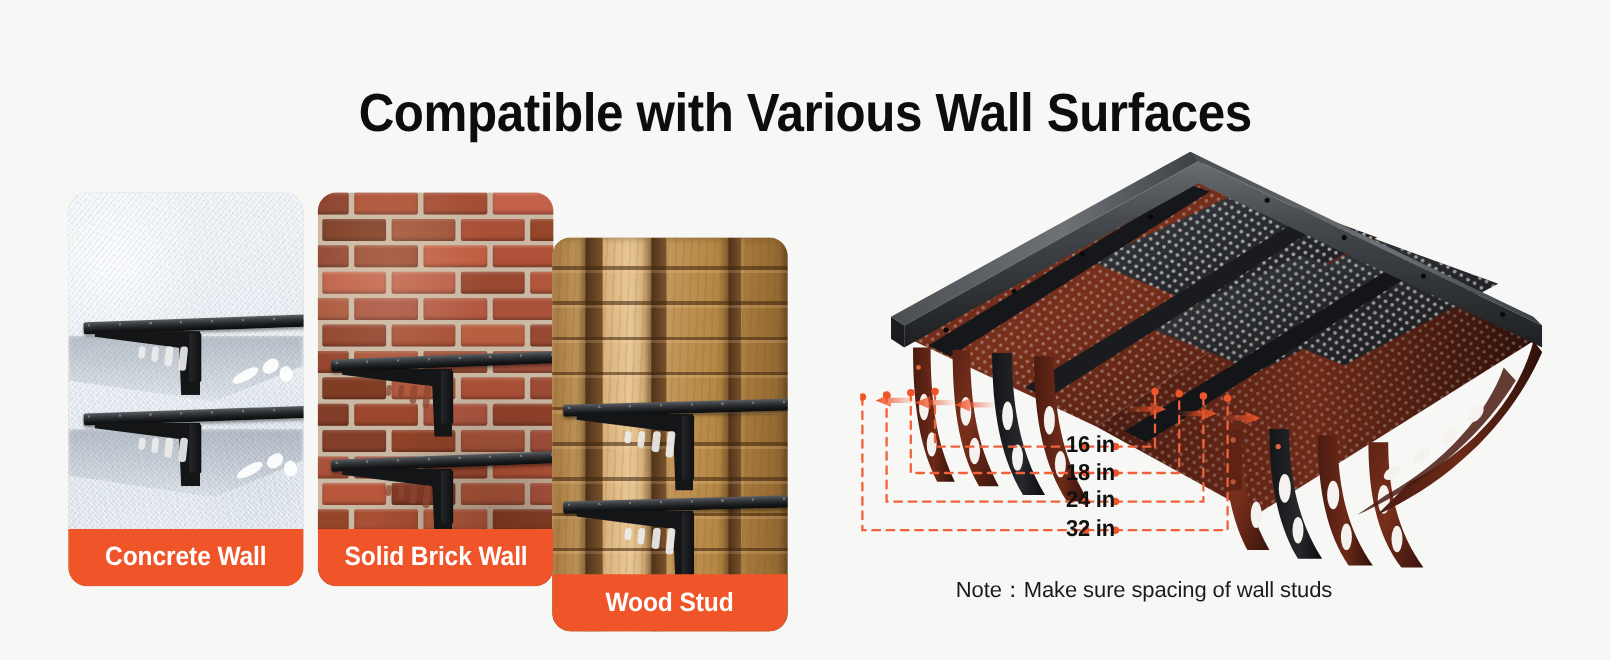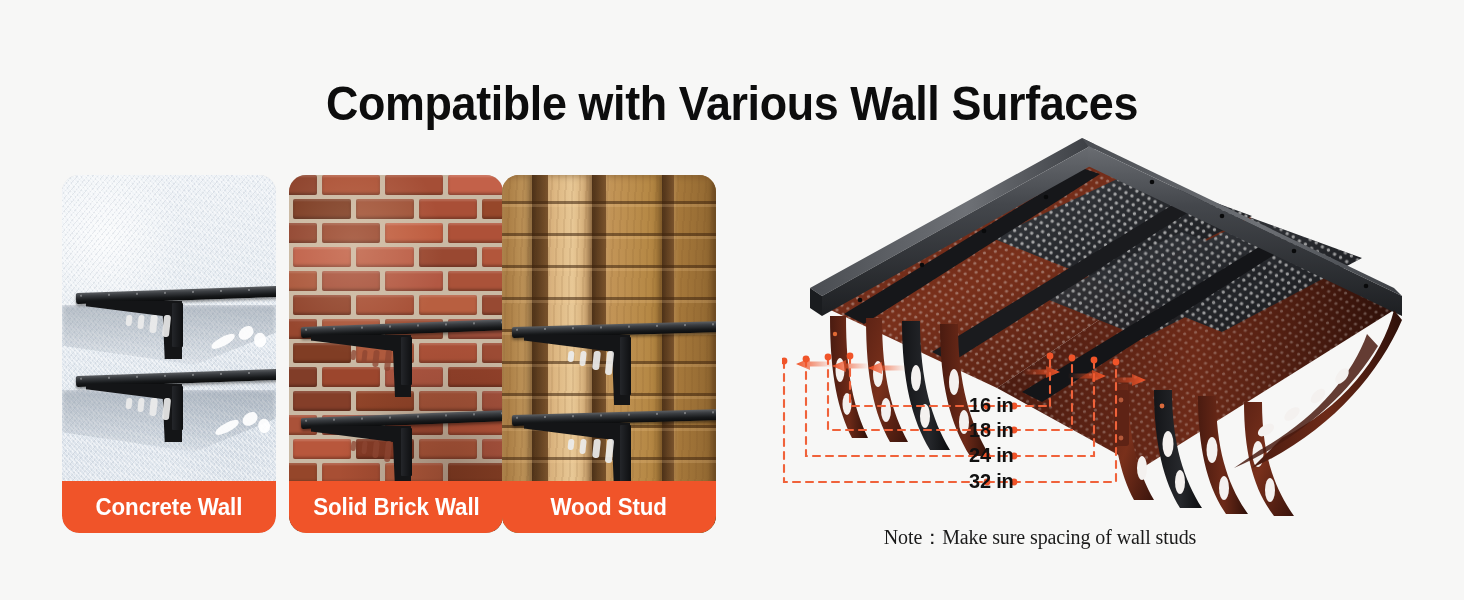--- a/index.html
+++ b/index.html
@@ -34,21 +34,21 @@
     position:absolute;
     top:175px;
     width:214px;
     height:358px;
     border-radius:17px;
     overflow:hidden;
     background:#d9d9d9;
   }
   #card-concrete { left:62px; }
   #card-brick    { left:289px; }
-  #card-wood     { left:502px; }
+  #card-wood     { left:502px;margin-top:41px; }
 
   .photo { position:absolute; left:0; top:0; width:100%; height:100%; }
 
   .caption {
     position:absolute;
     left:0; bottom:0; width:100%;
     height:52px;
     background:#f05429;
     border-radius:0 0 17px 17px;
     display:flex; align-items:center; justify-content:center;
@@ -187,21 +187,20 @@
     transform-origin:left center;
   }
 
   
   #note-block {
     position:absolute;
     left:640px; top:524px;
     width:800px;
     text-align:center;
     color:#1a1a1a;
-    font-family:Liberation Serif, serif;
   }
   .note-line { font-size:20px; line-height:26px; white-space:nowrap; letter-spacing:-0.1px; }
 </style>
 </head>
 <body>
 
 <div id="stage">
 
   <div id="page-title">Compatible with Various Wall Surfaces</div>
 

